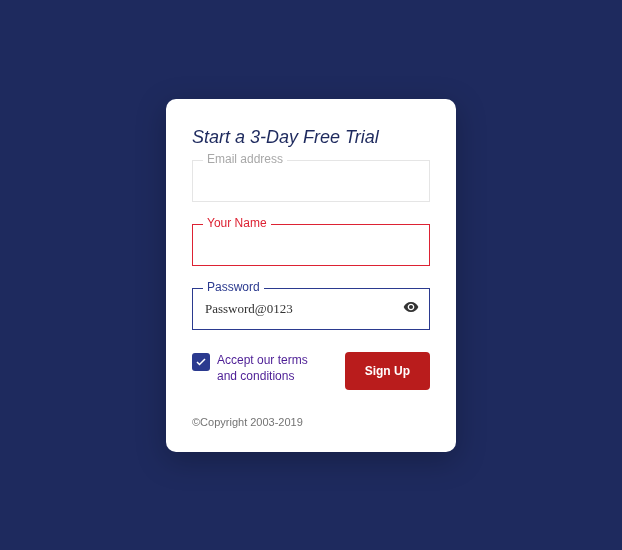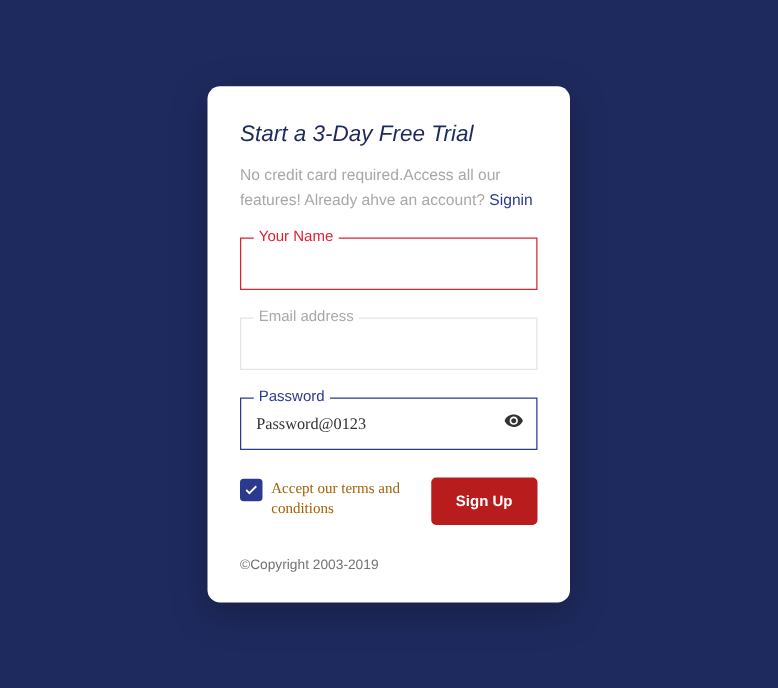--- a/index.html
+++ b/index.html
@@ -14,40 +14,37 @@
     .field-label { position: absolute; top: -9px; left: 10px; background: #fff; padding: 0 4px; font-size: 12px; color: #a8a8a8; }
     .field.error .field-label { color: #d23; }
     .field.focused .field-label { color: #2b3a8f; }
     .field input { border: none; outline: none; width: 100%; height: 100%; padding: 0 12px; font-size: 13px; color: #333; background: transparent; font-family: Liberation Serif, serif; }
     .eye-icon { position: absolute; right: 10px; top: 50%; transform: translateY(-50%); cursor: pointer; }
     .eye-icon svg { width: 16px; height: 16px; fill: #333; }
     .bottom-row { display: flex; align-items: flex-start; justify-content: space-between; gap: 12px; margin-top: 6px; margin-bottom: 26px; }
     .checkbox-wrap { display: flex; align-items: flex-start; gap: 7px; }
     .checkbox { width: 18px; height: 18px; background: #2b3a8f; border-radius: 3px; display: flex; align-items: center; justify-content: center; flex-shrink: 0; margin-top: 1px; cursor: pointer; }
     .checkbox svg { width: 12px; height: 12px; stroke: #fff; stroke-width: 3; fill: none; }
-    .checkbox-label { font-size: 12px; color: #a16207; line-height: 1.4; max-width: 110px; font-family: Liberation Serif, serif; }
+    .checkbox-label { font-size: 12px; color: #4c1d95; line-height: 1.4; max-width: 110px; }
     .signup-btn { background: #b91c1c; color: #fff; border: none; border-radius: 4px; padding: 12px 20px; font-size: 12px; font-weight: 600; cursor: pointer; white-space: nowrap; }
     .copyright { font-size: 11px; color: #737373; }
   </style>
 </head>
 <body>
 
 <div class="card">
   <h1 class="title">Start a 3-Day Free Trial</h1>
-  <p class="subtitle">
-    <span>No credit card required.Access all our features! Already ahve an account? </span><a href="#" class="signin-link">Signin</a>
-  </p>
+
+  <div class="field">
+    <span class="field-label">Email address</span>
+    <input type="text" value="" style="">
+  </div>
 
   <div class="field error">
     <span class="field-label">Your Name</span>
-    <input type="text" value="" style="">
-  </div>
-
-  <div class="field">
-    <span class="field-label">Email address</span>
     <input type="text" value="" style="">
   </div>
 
   <div class="field focused">
     <span class="field-label">Password</span>
     <input type="text" value="Password@0123" style="">
     <span class="eye-icon">
       <svg viewBox="0 0 24 24">
           <path d="M12 4.5C7 4.5 2.7 7.6 1 12c1.7 4.4 6 7.5 11 7.5s9.3-3.1 11-7.5c-1.7-4.4-6-7.5-11-7.5zM12 17c-2.8 0-5-2.2-5-5s2.2-5 5-5 5 2.2 5 5-2.2 5-5 5zm0-8c-1.7 0-3 1.3-3 3s1.3 3 3 3 3-1.3 3-3-1.3-3-3-3z"></path>
         </svg>

